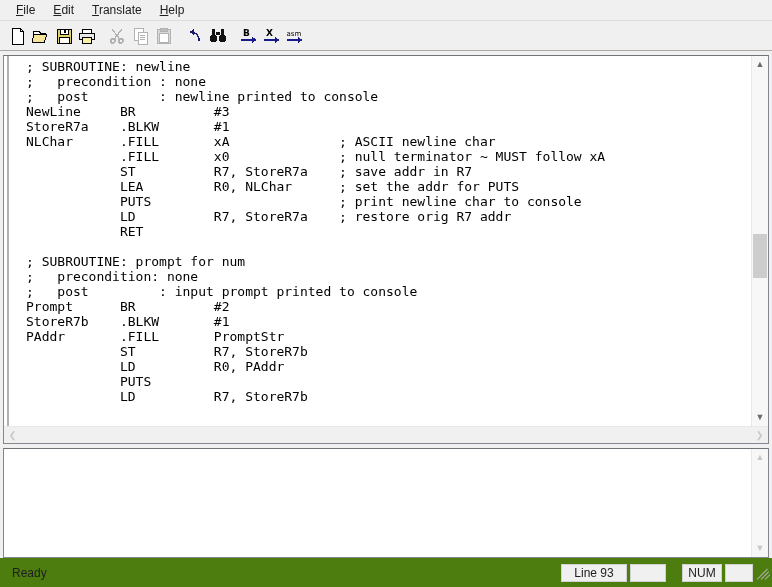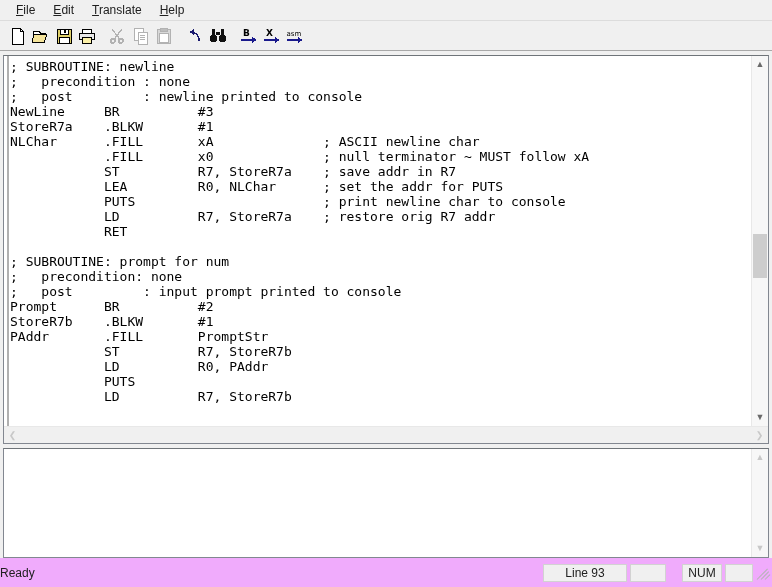--- a/index.html
+++ b/index.html
@@ -117,21 +117,21 @@
     position: absolute;
     left: 6px;
     top: 3px;
     font-family: "DejaVu Sans Mono", monospace;
     font-size: 13px;
     line-height: 15px;
     white-space: pre;
     color: #000;
     letter-spacing: 0px;
   }
-  .code .ln { display: block; height: 15px; }
+  .code .ln { display: block; height: 15px; padding-left: 16px; }
 
   
   .vscroll {
     width: 17px;
     flex: 0 0 17px;
     background: #f7f7f7;
     border-left: 1px solid #e8e8e8;
     display: flex;
     flex-direction: column;
     position: relative;
@@ -205,25 +205,25 @@
     font-family: "DejaVu Sans Mono", monospace;
     font-size: 13px;
     line-height: 15px;
     white-space: pre;
     color: #000;
   }
 
   
   .statusbar {
     flex: 1 1 auto;
-    background: #f0abfc;
-    display: flex;
-    align-items: center;
-    position: relative;
-    padding-left: 0;
+    background: #4d7c0f;
+    display: flex;
+    align-items: center;
+    position: relative;
+    padding-left: 12px;
     box-sizing: border-box;
     min-height: 22px;
   }
   .status-text {
     font-size: 12px;
     color: #202020;
     flex: 0 0 auto;
   }
   .status-right {
     margin-left: auto;
@@ -237,21 +237,21 @@
     height: 18px;
     box-sizing: border-box;
     display: flex;
     align-items: center;
     justify-content: center;
     font-size: 12px;
     color: #202020;
     margin-left: 3px;
     background: #f0f0f0;
   }
-  .status-pane.w-line { width: 84px; }
+  .status-pane.w-line { width: 66px; }
   .status-pane.w-small { width: 36px; }
   .status-pane.w-num { width: 40px; margin-left: 16px; }
   .status-pane.w-end { width: 28px; }
   .grip {
     width: 14px; height: 14px;
     margin-left: 2px;
     position: relative;
   }
   .grip i {
     position: absolute;

